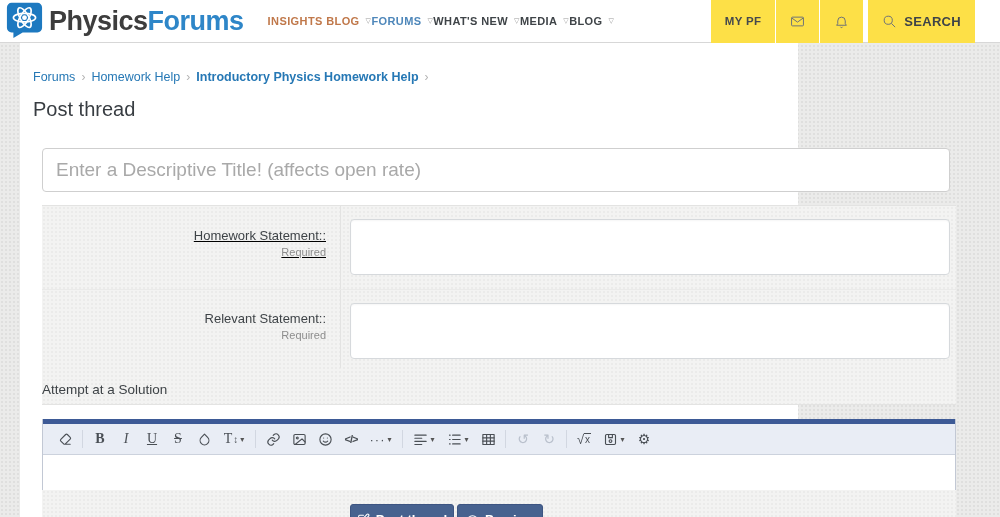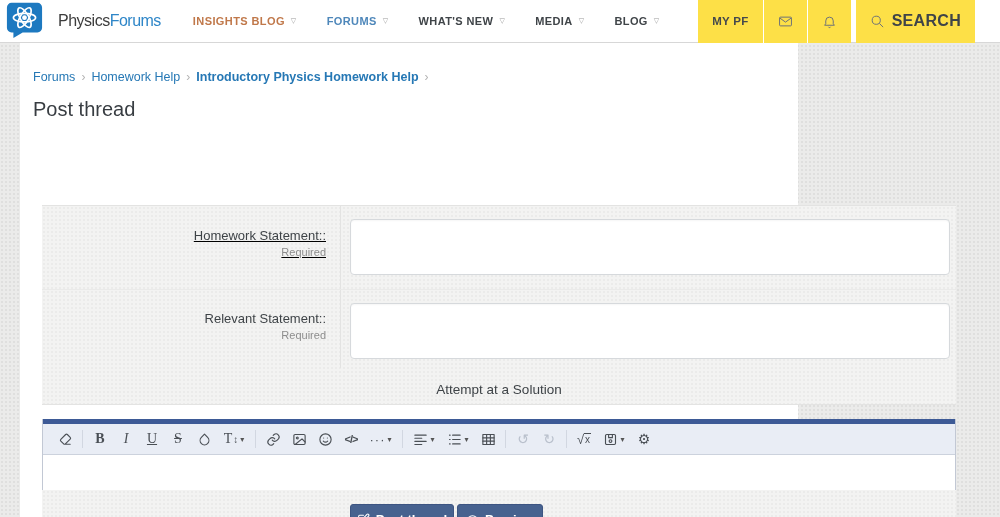--- a/index.html
+++ b/index.html
@@ -6,36 +6,36 @@
   html,body { width:1000px; height:517px; overflow:hidden; }
   body { font-family:"Liberation Sans", sans-serif; background-color:#ebebea;
          background-image:radial-gradient(rgba(0,0,0,0.05) 1px, transparent 1px);
          background-size:4px 4px; position:relative; }
 
   
   .header { position:absolute; top:0; left:0; width:1000px; height:43px; background:#fff;
             border-bottom:1px solid #d7d7d7; display:flex; align-items:center; z-index:5; }
   .logo { display:flex; align-items:center; margin-left:6px; cursor:pointer; }
   .logo svg { width:37px; height:37px; }
-  .logo-text { font-size:16px; font-weight:normal; margin-left:15px; letter-spacing:-0.5px; }
+  .logo-text { font-size:27px; font-weight:bold; margin-left:6px; letter-spacing:-0.5px; }
   .logo-text .w1 { color:#3d3d3d; }
   .logo-text .w2 { color:#2e86c8; }
-  .nav { display:flex; align-items:center; margin-left:32px; gap:30px; }
+  .nav { display:flex; align-items:center; margin-left:24px; }
   .nav-item { font-size:11px; font-weight:bold; letter-spacing:0.4px; cursor:pointer;
               display:flex; align-items:center; white-space:nowrap; }
   .nav-item .caret { font-size:7px; color:#9a9a9a; margin-left:6px; font-weight:normal; }
   .ni-insights { color:#c0784a; } .ni-forums { color:#4e87ba; }
   .ni-dark { color:#3f4448; }
   .header-right { margin-left:auto; margin-right:25px; display:flex; height:43px; gap:5px; }
   .chip-group { background:#fde047; display:flex; align-items:stretch; }
   .chip { display:flex; align-items:center; padding:0 14px; cursor:pointer; }
   .chip + .chip { border-left:1px solid #fff; }
   .mypf { font-size:11.5px; font-weight:bold; color:#45494d; letter-spacing:0.3px; }
   .chip svg { width:15px; height:15px; stroke:#6f7377; fill:none; stroke-width:1.6; }
-  .search-chip { font-size:16px; font-weight:bold; color:#3f4448; letter-spacing:0.3px; gap:7px; }
+  .search-chip { font-size:13px; font-weight:bold; color:#3f4448; letter-spacing:0.3px; gap:7px; }
 
   
   .container { position:absolute; left:20px; top:43px; width:778px; height:474px; background:#fff; }
   .breadcrumb { position:absolute; left:13px; top:27px; font-size:12.5px; color:#2678b5; }
   .breadcrumb .crumb { cursor:pointer; }
   .breadcrumb .last { font-weight:bold; }
   .breadcrumb .sep { color:#b3b3b3; margin:0 6px; font-size:12px; }
   .page-title { position:absolute; left:13px; top:55px; font-size:20px; font-weight:400; color:#383d42; }
 
   .title-input { position:absolute; left:22px; top:105px; width:908px; height:44px;
@@ -52,21 +52,21 @@
   .v-divider { position:absolute; left:298px; top:0; width:1px; height:162px; background:#e3e3e2; }
   .row-sep { position:absolute; left:0; top:83px; width:914px; height:1px; background:#eaeae9; }
   .label-block { position:absolute; left:0; width:284px; text-align:right; }
   .lb1 { top:22px;text-decoration:underline; } .lb2 { top:105px; }
   .field-label { font-size:13px; color:#3e4347; }
   .field-required { font-size:11px; color:#8d8d8d; margin-top:3px; }
   .field-box { position:absolute; left:308px; width:600px; height:56px; background:#fff;
                border:1px solid #d6d9dc; border-radius:4px; cursor:text;
                box-shadow:inset 0 1px 2px rgba(0,0,0,0.04); }
   .fb1 { top:13px; } .fb2 { top:97px; }
-  .attempt-label { position:absolute; left:0; top:176px; width:914px; text-align:center;
+  .attempt-label { position:absolute; left:0; top:176px; width:914px; 
                    font-size:13.5px; color:#3e4347; }
 
   
   .editor { position:absolute; left:22px; top:376px; width:914px; height:111px;
             border:1px solid #c2c8d4; border-top:none; background:#fff; }
   .editor-accent { height:5px; background:#3d5a96; }
   .toolbar { height:31px; background:#e9edf5; border-bottom:1px solid #ccd2dd;
              display:flex; align-items:center; padding-left:9px; }
   .tb-btn { width:26px; height:24px; display:flex; align-items:center; justify-content:center;
             color:#4a4f55; font-size:14px; cursor:pointer; border-radius:3px; flex:none; }
@@ -173,20 +173,21 @@
 </div>
 
 <div class="container">
 
   <div class="breadcrumb">
     <span class="crumb">Forums</span><span class="sep">›</span><span class="crumb">Homework Help</span><span class="sep">›</span><span class="crumb last">Introductory Physics Homework Help</span><span class="sep">›</span>
   </div>
 
   <div class="page-title">Post thread</div>
 
+  <input class="title-input" type="text" placeholder="Enter a Descriptive Title! (affects open rate)" style="">
 
   <div class="form-panel">
     <div class="v-divider"></div>
     <div class="row-sep"></div>
 
     <div class="label-block lb1">
       <div class="field-label">Homework Statement::</div>
       <div class="field-required">Required</div>
     </div>
     <div class="field-box fb1"></div>

